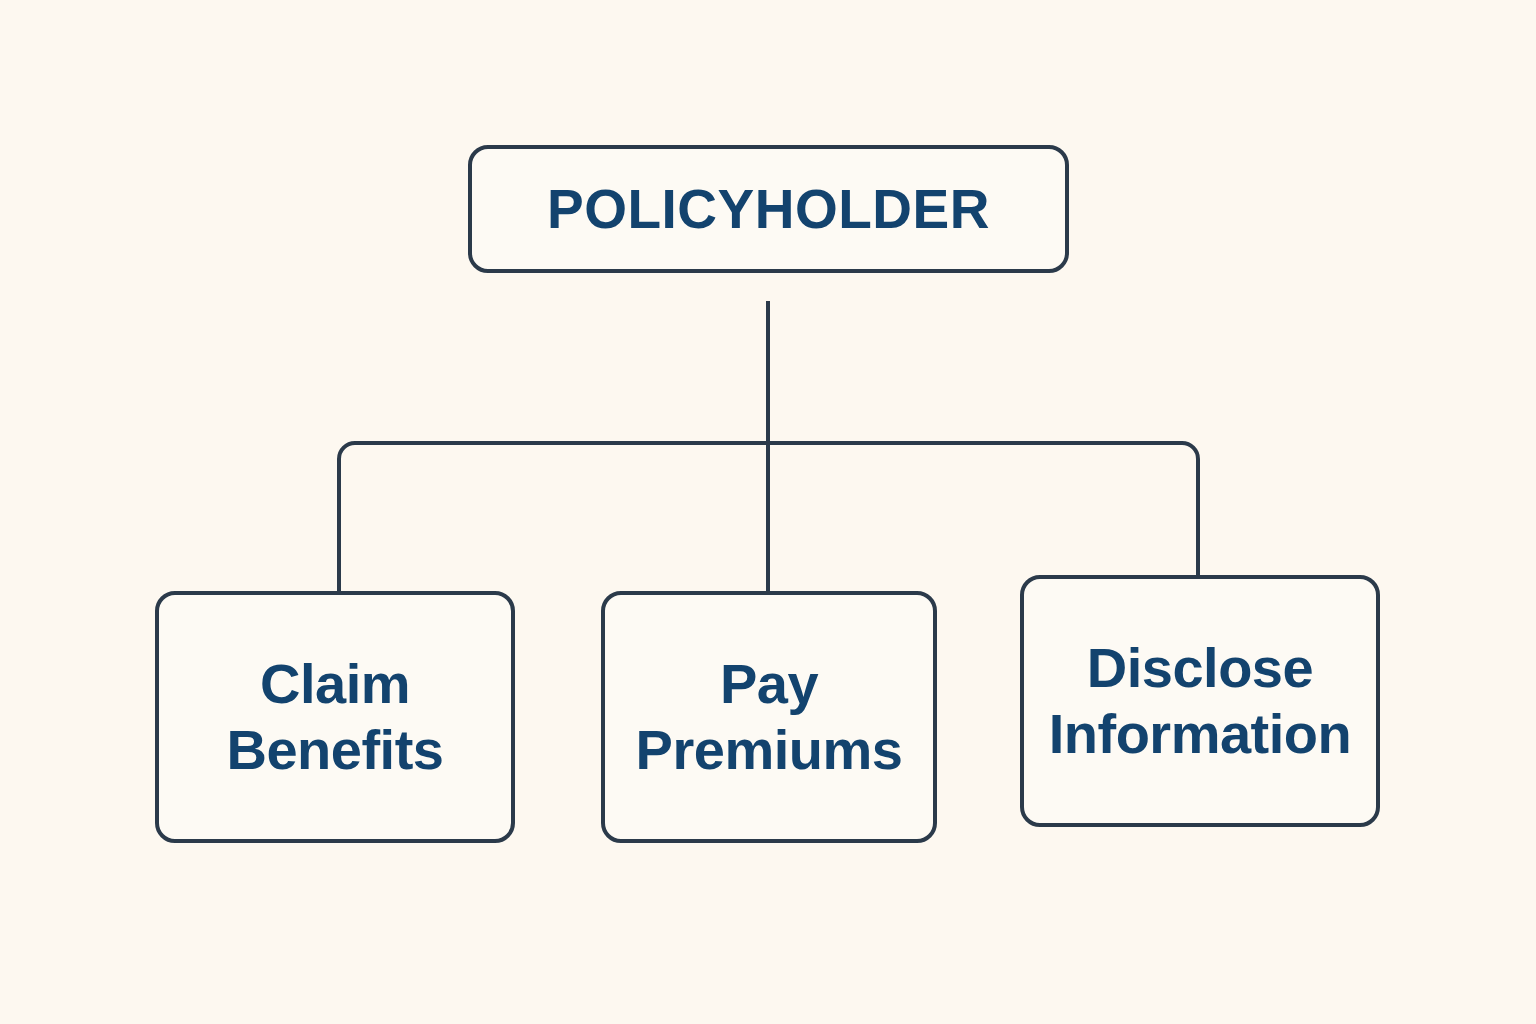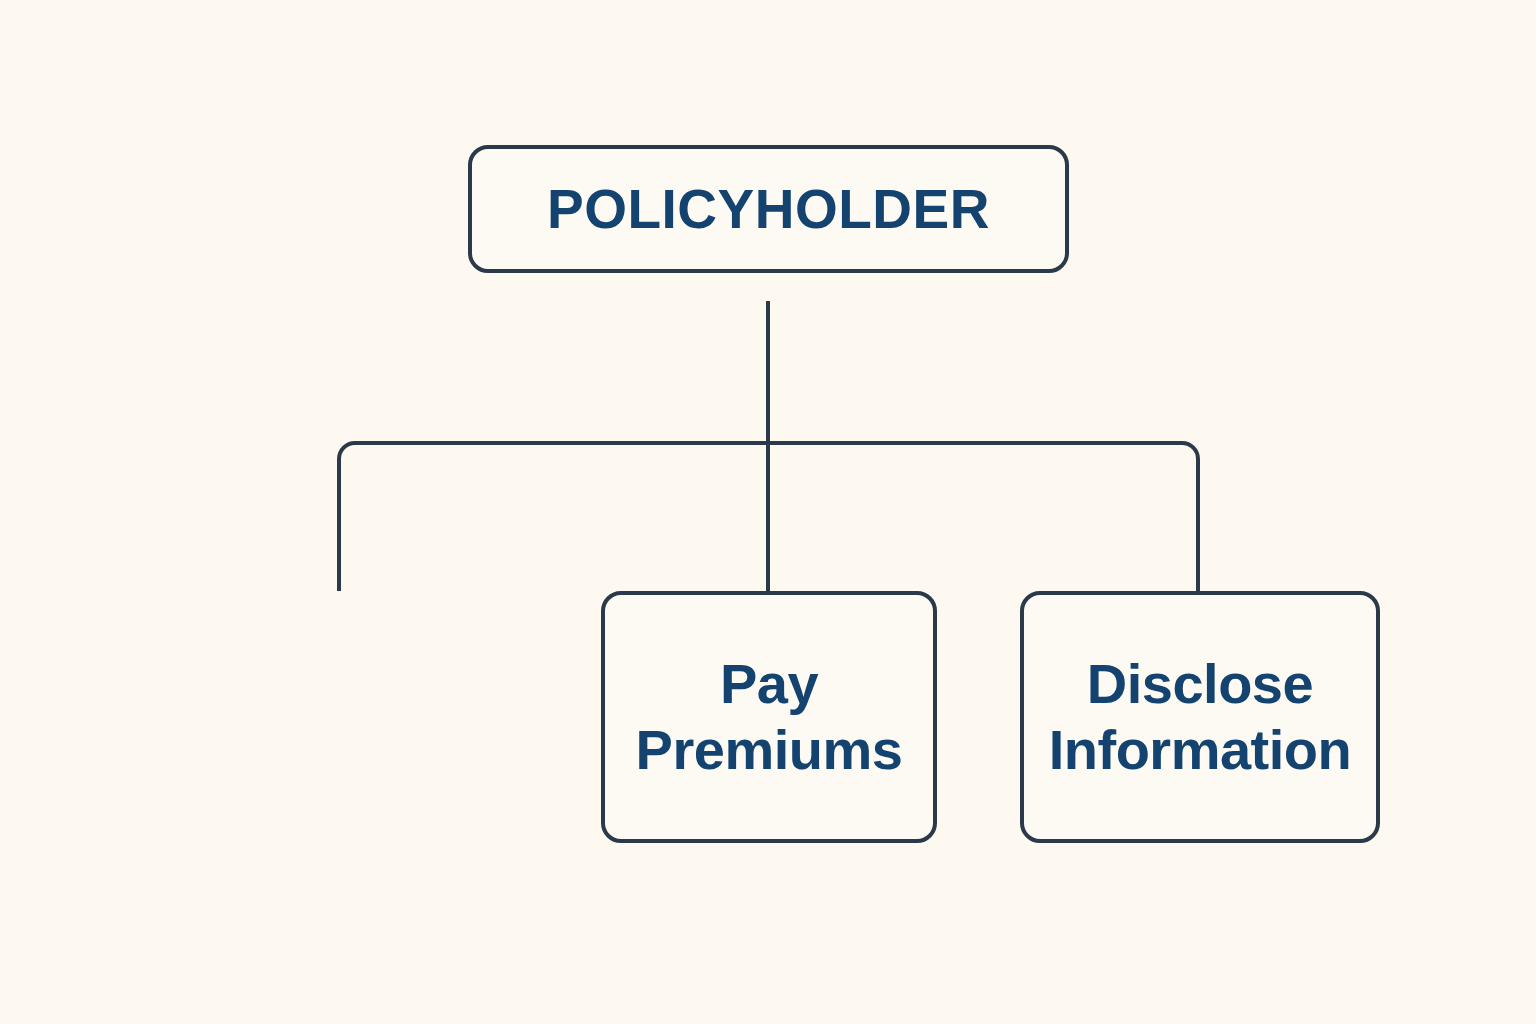--- a/index.html
+++ b/index.html
@@ -63,21 +63,21 @@
     height: 252px;
   }
   #node-pay-premiums {
     left: 601px;
     top: 591px;
     width: 336px;
     height: 252px;
   }
   #node-disclose-information {
     left: 1020px;
-    top: 591px;
+    top: 575px;
     width: 360px;
     height: 252px;
   }
   #node-claim-benefits .node-label,
   #node-pay-premiums .node-label,
   #node-disclose-information .node-label {
     font-size: 56px;
     font-weight: 700;
   }
 </style>
@@ -92,20 +92,24 @@
       <path d="M 768 443 L 355 443 A 16 16 0 0 0 339 459 L 339 591"></path>
       <path d="M 768 443 L 1182 443 A 16 16 0 0 1 1198 459 L 1198 591"></path>
       <path d="M 768 443 L 768 591"></path>
     </g>
   </svg>
 
   <div class="node" id="node-root">
     <span class="node-label">POLICYHOLDER</span>
   </div>
 
+  <div class="node" id="node-claim-benefits">
+    <span class="node-label">Claim
+Benefits</span>
+  </div>
 
   <div class="node" id="node-pay-premiums">
     <span class="node-label">Pay
 Premiums</span>
   </div>
 
   <div class="node" id="node-disclose-information">
     <span class="node-label">Disclose
 Information</span>
   </div>

